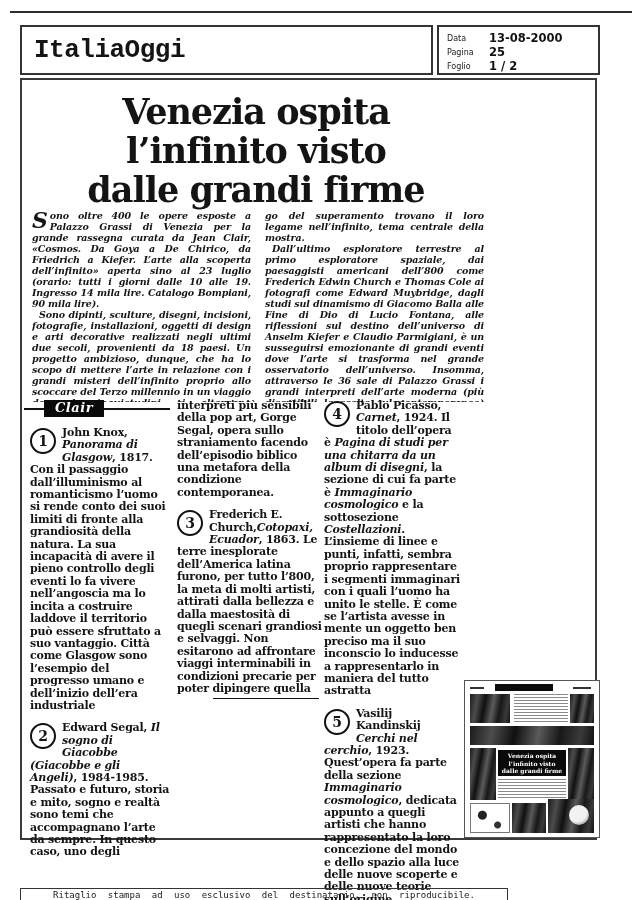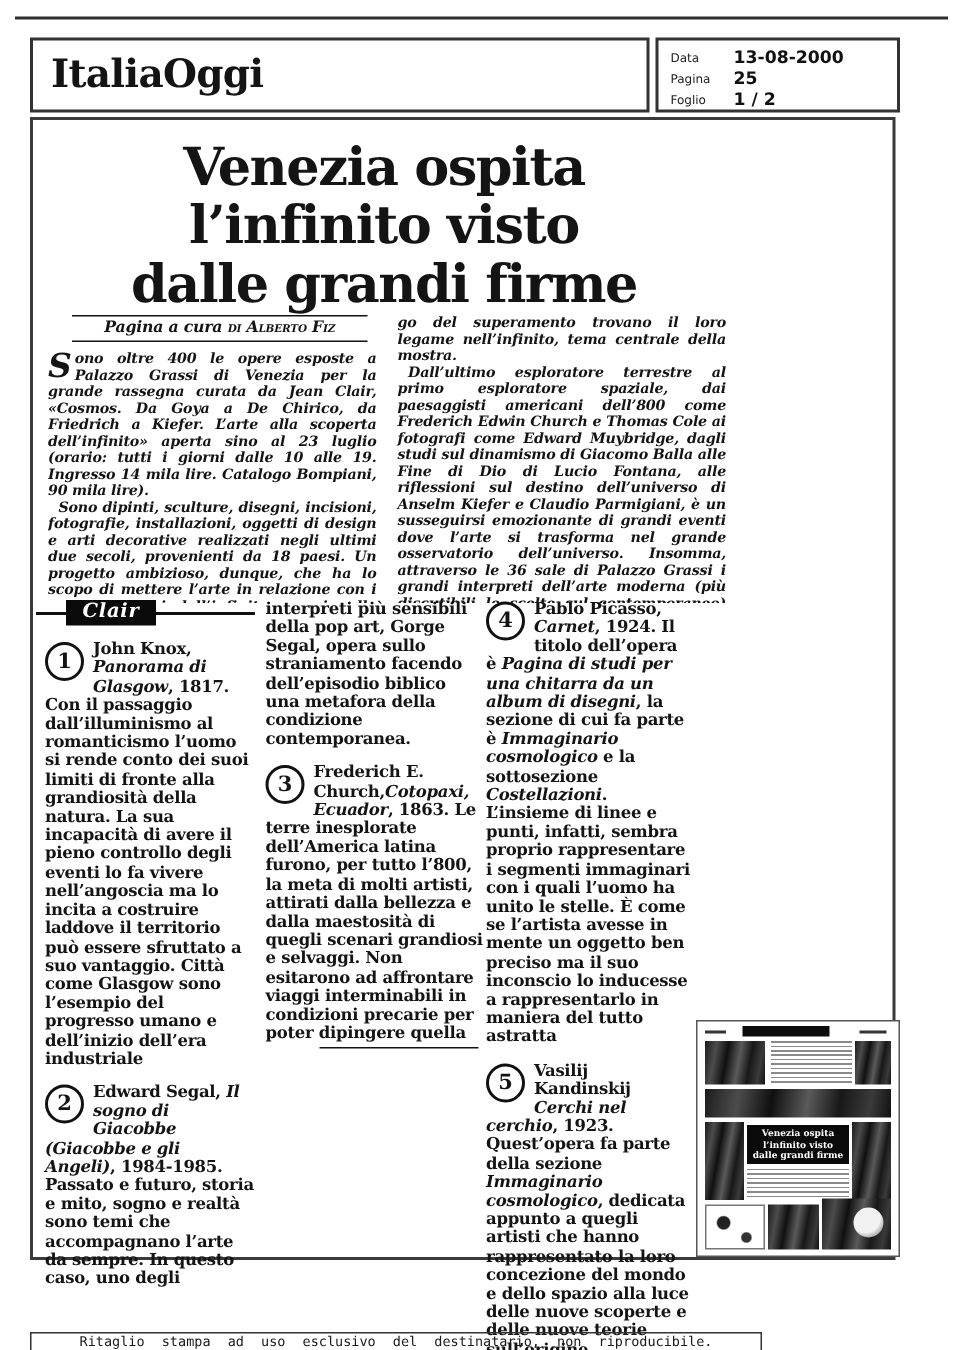--- a/index.html
+++ b/index.html
@@ -3,21 +3,21 @@
 <meta charset="utf-8">
 <style>
   html,body{margin:0;padding:0;background:#ffffff;}
   .page{position:relative;width:642px;height:900px;background:#fff;overflow:hidden;
         font-family:"DejaVu Serif","Liberation Serif",serif;color:#141414;}
   .top-rule{position:absolute;left:10px;top:11px;width:622px;border-top:2px solid #2e2e2e;}
 
   
   .logo-box{position:absolute;left:20px;top:25px;width:413px;height:50px;border:2px solid #333;
             display:flex;align-items:center;box-sizing:border-box;}
-  .logo{font-weight:bold;font-size:26px;letter-spacing:-0.5px;margin-left:12px;}
+  .logo{font-weight:bold;font-size:26px;letter-spacing:-0.5px;margin-left:12px;font-family:Liberation Mono, monospace;}
   .meta-box{position:absolute;left:437px;top:25px;width:163px;height:50px;border:2px solid #333;
             box-sizing:border-box;padding:4px 8px;font-family:"DejaVu Sans","Liberation Sans",sans-serif;}
   .meta-row{display:flex;align-items:center;height:14px;}
   .meta-label{width:42px;font-size:8px;color:#222;}
   .meta-value{font-size:11.5px;font-weight:bold;color:#111;}
 
   
   .article-box{position:absolute;left:20px;top:78px;width:577px;height:762px;border:2px solid #3a3a3a;
                box-sizing:border-box;}
   .headline{position:absolute;left:8px;top:12px;width:452px;text-align:center;
@@ -115,25 +115,20 @@
   <div class="article-box">
 
     <div class="headline">
       <div>Venezia ospita</div>
       <div>l’infinito visto</div>
       <div>dalle grandi firme</div>
     </div>
 
     <div class="intro">
       <div class="intro-col">
-        <span class="byline">
-          <span>Pagina a cura</span>
-          <span> </span>
-          <span class="name">di Alberto Fiz</span>
-        </span>
         <p><span class="dropcap">S</span><span>ono oltre 400 le opere esposte a Palazzo Grassi di Venezia per la grande rassegna curata da Jean Clair, «Cosmos. Da Goya a De Chirico, da Friedrich a Kiefer. L’arte alla scoperta dell’infinito» aperta sino al 23 luglio (orario: tutti i giorni dalle 10 alle 19. Ingresso 14 mila lire. Catalogo Bompiani, 90 mila lire).</span></p>
         <p class="indent">Sono dipinti, sculture, disegni, incisioni, fotografie, installazioni, oggetti di design e arti decorative realizzati negli ultimi due secoli, provenienti da 18 paesi. Un progetto ambizioso, dunque, che ha lo scopo di mettere l’arte in relazione con i grandi misteri dell’infinito proprio allo scoccare del Terzo millennio in un viaggio dove le inquietudini si alternano all’euforia per le nuove scoperte della scienza.</p>
 
       </div>
       <div class="intro-col">
         <p>go del superamento trovano il loro legame nell’infinito, tema centrale della mostra.</p>
         <p class="indent">Dall’ultimo esploratore terrestre al primo esploratore spaziale, dai paesaggisti americani dell’800 come Frederich Edwin Church e Thomas Cole ai fotografi come Edward Muybridge, dagli studi sul dinamismo di Giacomo Balla alle Fine di Dio di Lucio Fontana, alle riflessioni sul destino dell’universo di Anselm Kiefer e Claudio Parmigiani, è un susseguirsi emozionante di grandi eventi dove l’arte si trasforma nel grande osservatorio dell’universo. Insomma, attraverso le 36 sale di Palazzo Grassi i grandi interpreti dell’arte moderna (più discutibili le scelte sul contemporaneo) sono tutti presenti in un percorso dove William Turner va a braccetto con Pablo Picasso o Caspar David Friedrich dialoga con Vasilij Kandinskij.</p>
       </div>
     </div>
 

